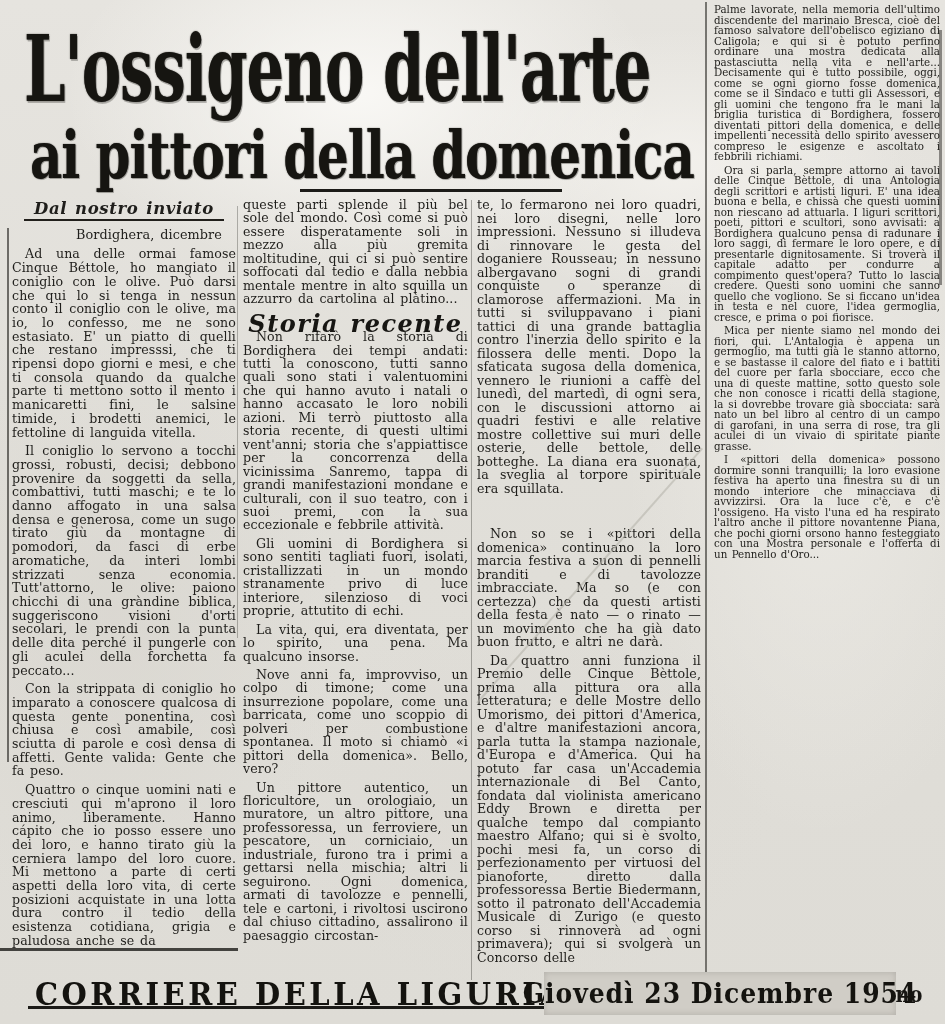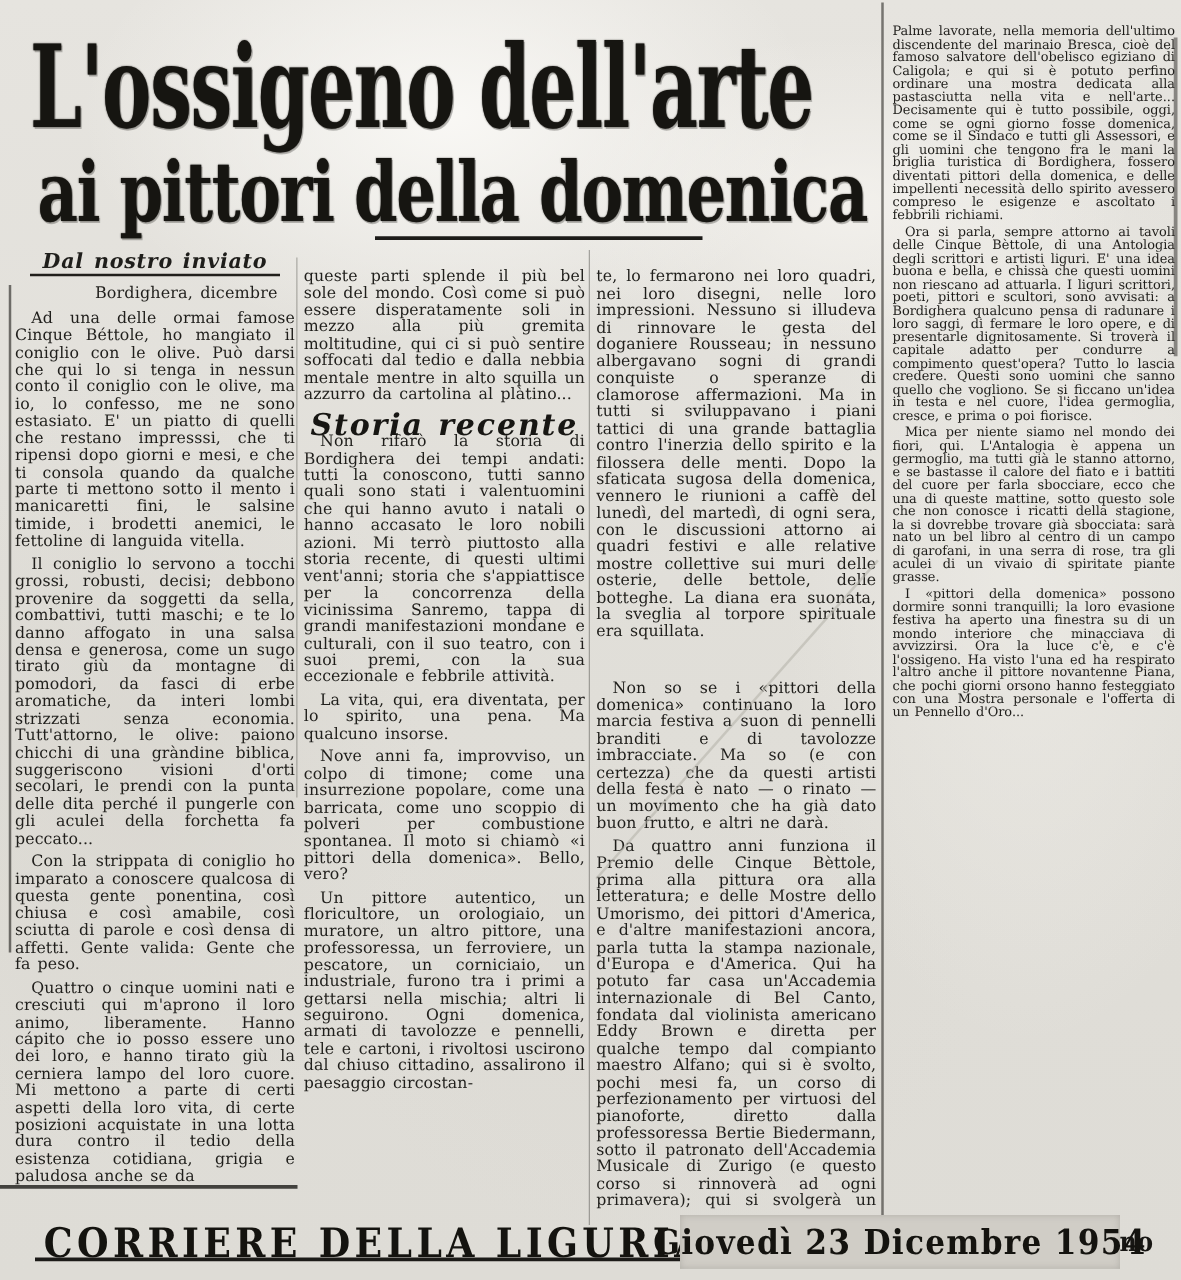--- a/index.html
+++ b/index.html
@@ -23,21 +23,21 @@
   }
   .hl1{left:24px;top:16px;font-size:58px;transform:scale(1.02,1.58);}
   .hl2{left:30px;top:116px;font-size:48px;transform:scale(1.04,1.38);}
   
   .rule{position:absolute;background:#1c1b18;}
   .vr{position:absolute;background:#3a3934;}
   .crease{position:absolute;height:2px;background:#b3b0a8;transform-origin:left center;}
   
   .col{position:absolute;text-align:justify;overflow:hidden;}
   .col p{margin:0 0 5px 0;text-indent:13px;}
-  .col p.cont{text-indent:0;margin-top:16px;}
+  .col p.cont{text-indent:0;}
   .c123{font-size:12.6px;word-spacing:1.6px;letter-spacing:.1px;}
   .col1{left:12px;top:200px;width:224px;height:752px;line-height:13.7px;}
   .col2{left:243px;top:198px;width:225px;height:768px;line-height:13.45px;}
   .col3{left:477px;top:198px;width:224px;height:770px;line-height:13.5px;}
   .col4{left:714px;top:4px;width:226px;height:972px;font-size:10.3px;line-height:10.5px;word-spacing:1.1px;}
   .col4 p{margin:0 0 3px 0;text-indent:10px;}
   
   .kicker-wrap{text-align:center;margin:2px 0 7px 0;}
   .kicker{
     display:inline-block;font-weight:bold;font-style:italic;font-size:16.5px;
@@ -86,20 +86,21 @@
     <p>Ad una delle ormai famose Cinque Béttole, ho mangiato il coniglio con le olive. Può darsi che qui lo si tenga in nessun conto il coniglio con le olive, ma io, lo confesso, me ne sono estasiato. E' un piatto di quelli che restano impresssi, che ti ripensi dopo giorni e mesi, e che ti consola quando da qualche parte ti mettono sotto il mento i manicaretti fini, le salsine timide, i brodetti anemici, le fettoline di languida vitella.</p>
     <p>Il coniglio lo servono a tocchi grossi, robusti, decisi; debbono provenire da soggetti da sella, combattivi, tutti maschi; e te lo danno affogato in una salsa densa e generosa, come un sugo tirato giù da montagne di pomodori, da fasci di erbe aromatiche, da interi lombi strizzati senza economia. Tutt'attorno, le olive: paiono chicchi di una gràndine biblica, suggeriscono visioni d'orti secolari, le prendi con la punta delle dita perché il pungerle con gli aculei della forchetta fa peccato...</p>
     <p>Con la strippata di coniglio ho imparato a conoscere qualcosa di questa gente ponentina, così chiusa e così amabile, così sciutta di parole e così densa di affetti. Gente valida: Gente che fa peso.</p>
     <p>Quattro o cinque uomini nati e cresciuti qui m'aprono il loro animo, liberamente. Hanno cápito che io posso essere uno dei loro, e hanno tirato giù la cerniera lampo del loro cuore. Mi mettono a parte di certi aspetti della loro vita, di certe posizioni acquistate in una lotta dura contro il tedio della esistenza cotidiana, grigia e paludosa anche se da</p>
   </div>
 
   <div class="col c123 col2">
     <p class="cont">queste parti splende il più bel sole del mondo. Così come si può essere disperatamente soli in mezzo alla più gremita moltitudine, qui ci si può sentire soffocati dal tedio e dalla nebbia mentale mentre in alto squilla un azzurro da cartolina al plàtino...</p>
     <div class="subhead">Storia recente</div>
     <p>Non rifarò la storia di Bordighera dei tempi andati: tutti la conoscono, tutti sanno quali sono stati i valentuomini che qui hanno avuto i natali o hanno accasato le loro nobili azioni. Mi terrò piuttosto alla storia recente, di questi ultimi vent'anni; storia che s'appiattisce per la concorrenza della vicinissima Sanremo, tappa di grandi manifestazioni mondane e culturali, con il suo teatro, con i suoi premi, con la sua eccezionale e febbrile attività.</p>
+    <p>Gli uomini di Bordighera si sono sentiti tagliati fuori, isolati, cristallizzati in un mondo stranamente privo di luce interiore, silenzioso di voci proprie, attutito di echi.</p>
     <p>La vita, qui, era diventata, per lo spirito, una pena. Ma qualcuno insorse.</p>
     <p>Nove anni fa, improvviso, un colpo di timone; come una insurrezione popolare, come una barricata, come uno scoppio di polveri per combustione spontanea. Il moto si chiamò «i pittori della domenica». Bello, vero?</p>
     <p>Un pittore autentico, un floricultore, un orologiaio, un muratore, un altro pittore, una professoressa, un ferroviere, un pescatore, un corniciaio, un industriale, furono tra i primi a gettarsi nella mischia; altri li seguirono. Ogni domenica, armati di tavolozze e pennelli, tele e cartoni, i rivoltosi uscirono dal chiuso cittadino, assalirono il paesaggio circostan-</p>
   </div>
 
   <div class="col c123 col3">
     <p class="cont">te, lo fermarono nei loro quadri, nei loro disegni, nelle loro impressioni. Nessuno si illudeva di rinnovare le gesta del doganiere Rousseau; in nessuno albergavano sogni di grandi conquiste o speranze di clamorose affermazioni. Ma in tutti si sviluppavano i piani tattici di una grande battaglia contro l'inerzia dello spirito e la filossera delle menti. Dopo la sfaticata sugosa della domenica, vennero le riunioni a caffè del lunedì, del martedì, di ogni sera, con le discussioni attorno ai quadri festivi e alle relative mostre collettive sui muri delle osterie, delle bettole, delle botteghe. La diana era suonata, la sveglia al torpore spirituale era squillata.</p>
     <div class="section-gap"></div>
     <p>Non so se i «pittori della domenica» continuano la loro marcia festiva a suon di pennelli branditi e di tavolozze imbracciate. Ma so (e con certezza) che da questi artisti della festa è nato — o rinato — un movimento che ha già dato buon frutto, e altri ne darà.</p>
     <p>Da quattro anni funziona il Premio delle Cinque Bèttole, prima alla pittura ora alla letteratura; e delle Mostre dello Umorismo, dei pittori d'America, e d'altre manifestazioni ancora, parla tutta la stampa nazionale, d'Europa e d'America. Qui ha potuto far casa un'Accademia internazionale di Bel Canto, fondata dal violinista americano Eddy Brown e diretta per qualche tempo dal compianto maestro Alfano; qui si è svolto, pochi mesi fa, un corso di perfezionamento per virtuosi del pianoforte, diretto dalla professoressa Bertie Biedermann, sotto il patronato dell'Accademia Musicale di Zurigo (e questo corso si rinnoverà ad ogni primavera); qui si svolgerà un Concorso delle</p>

